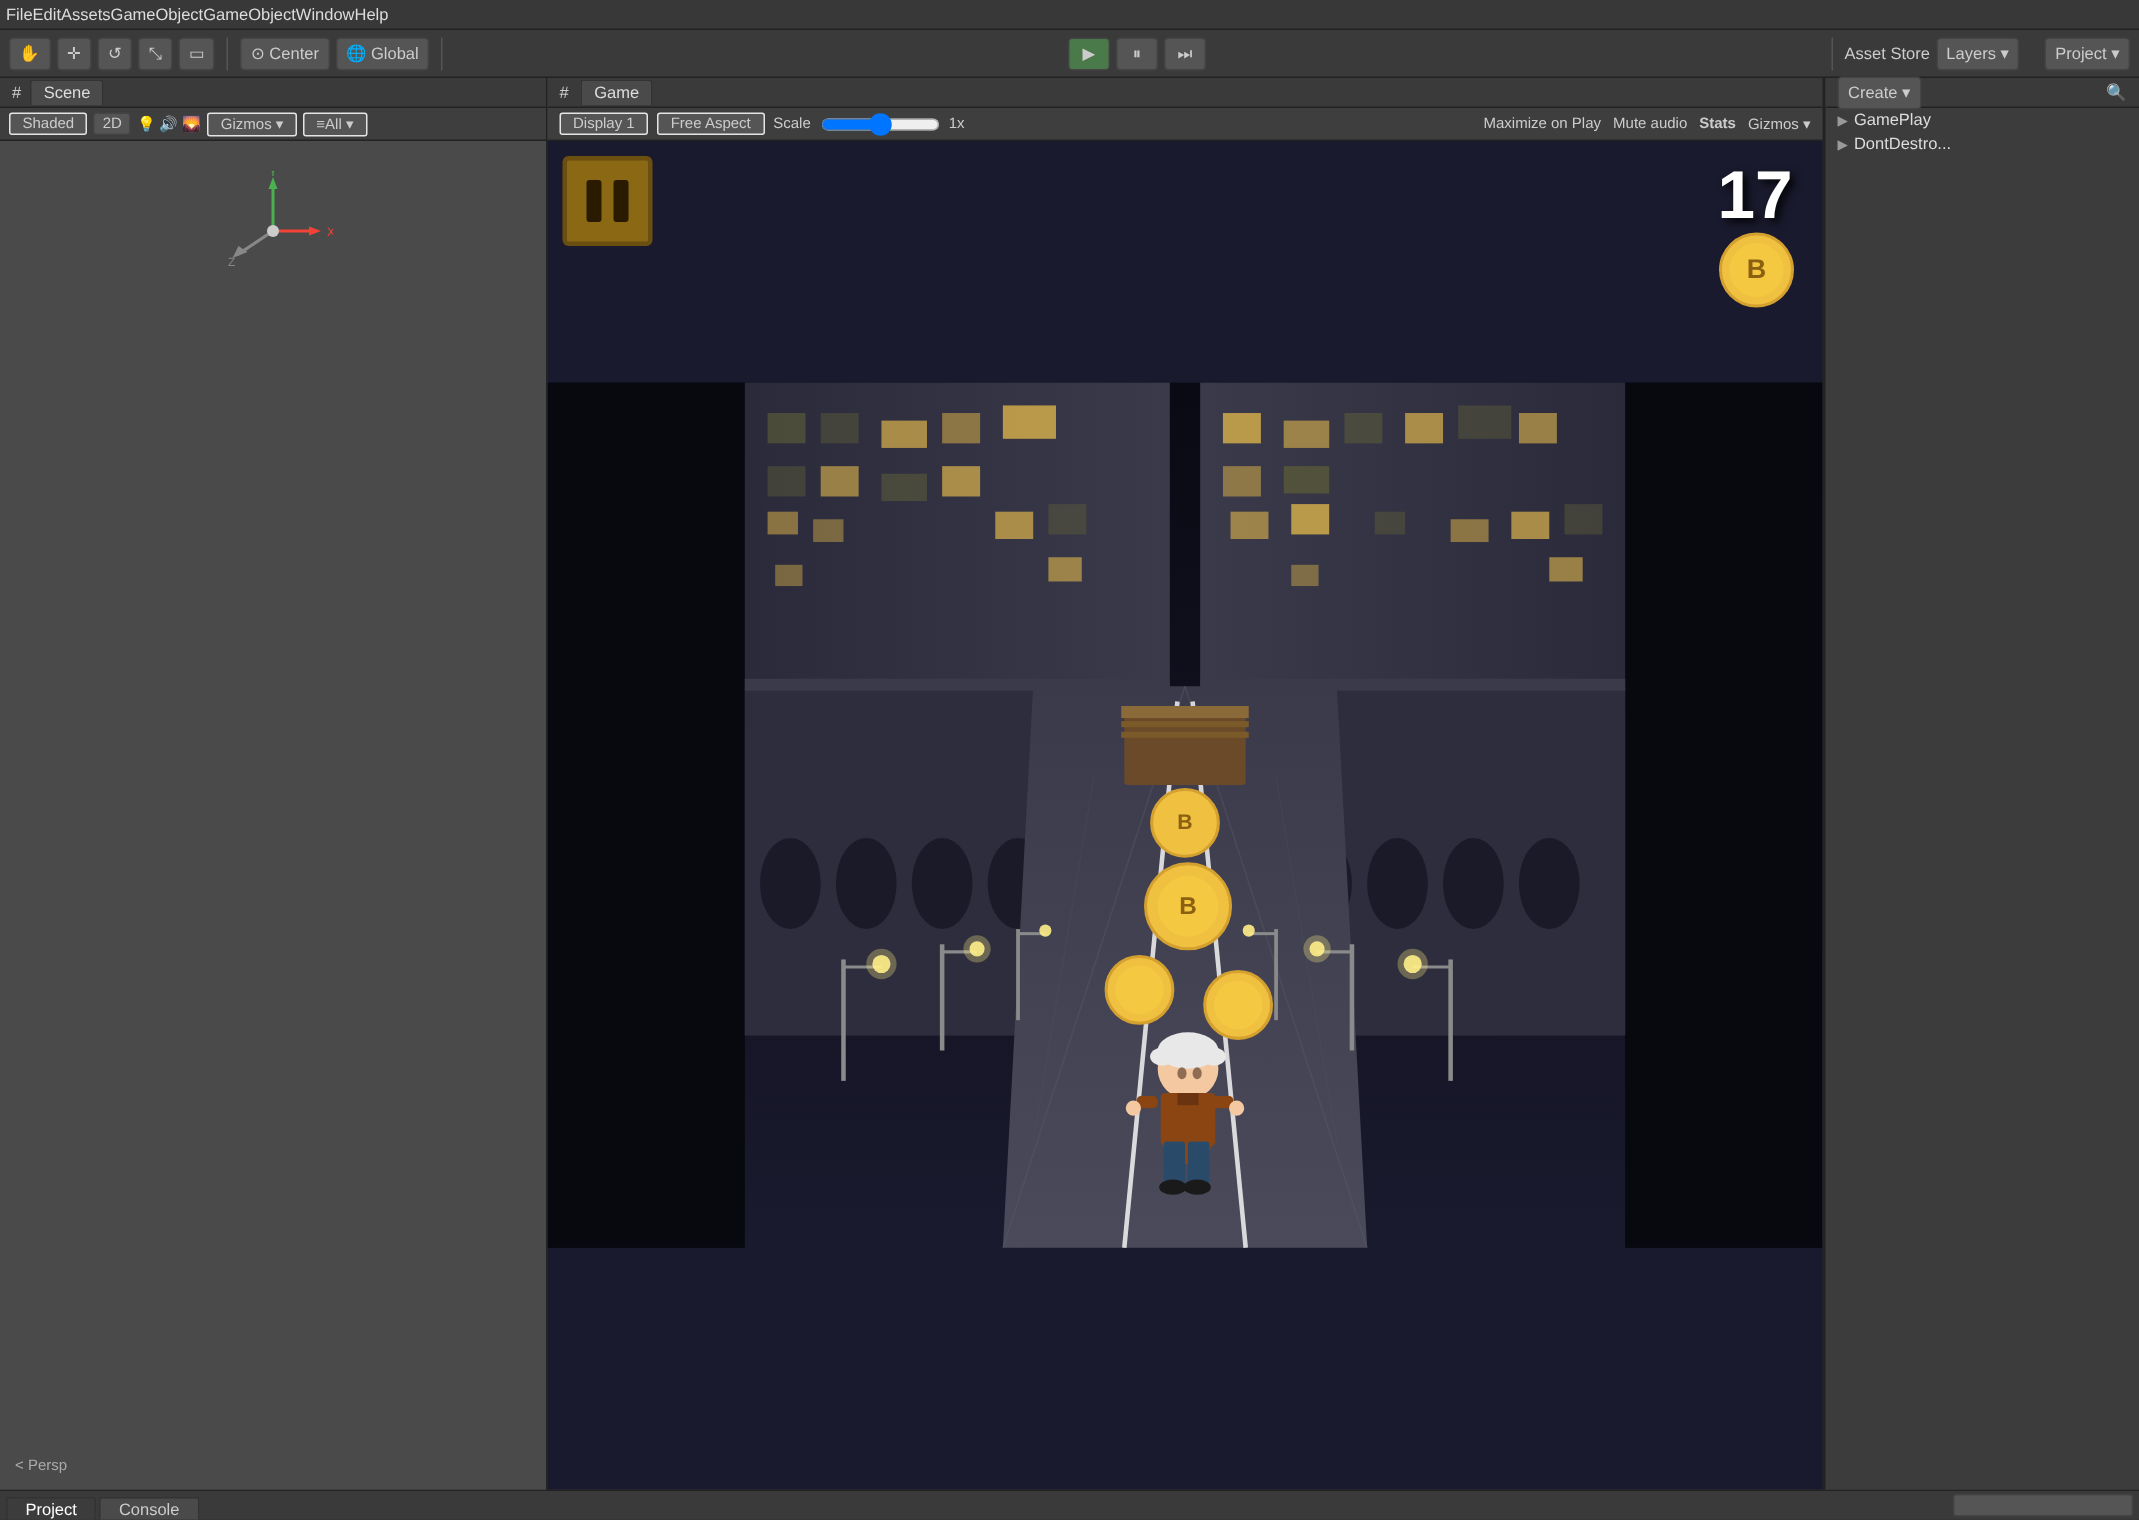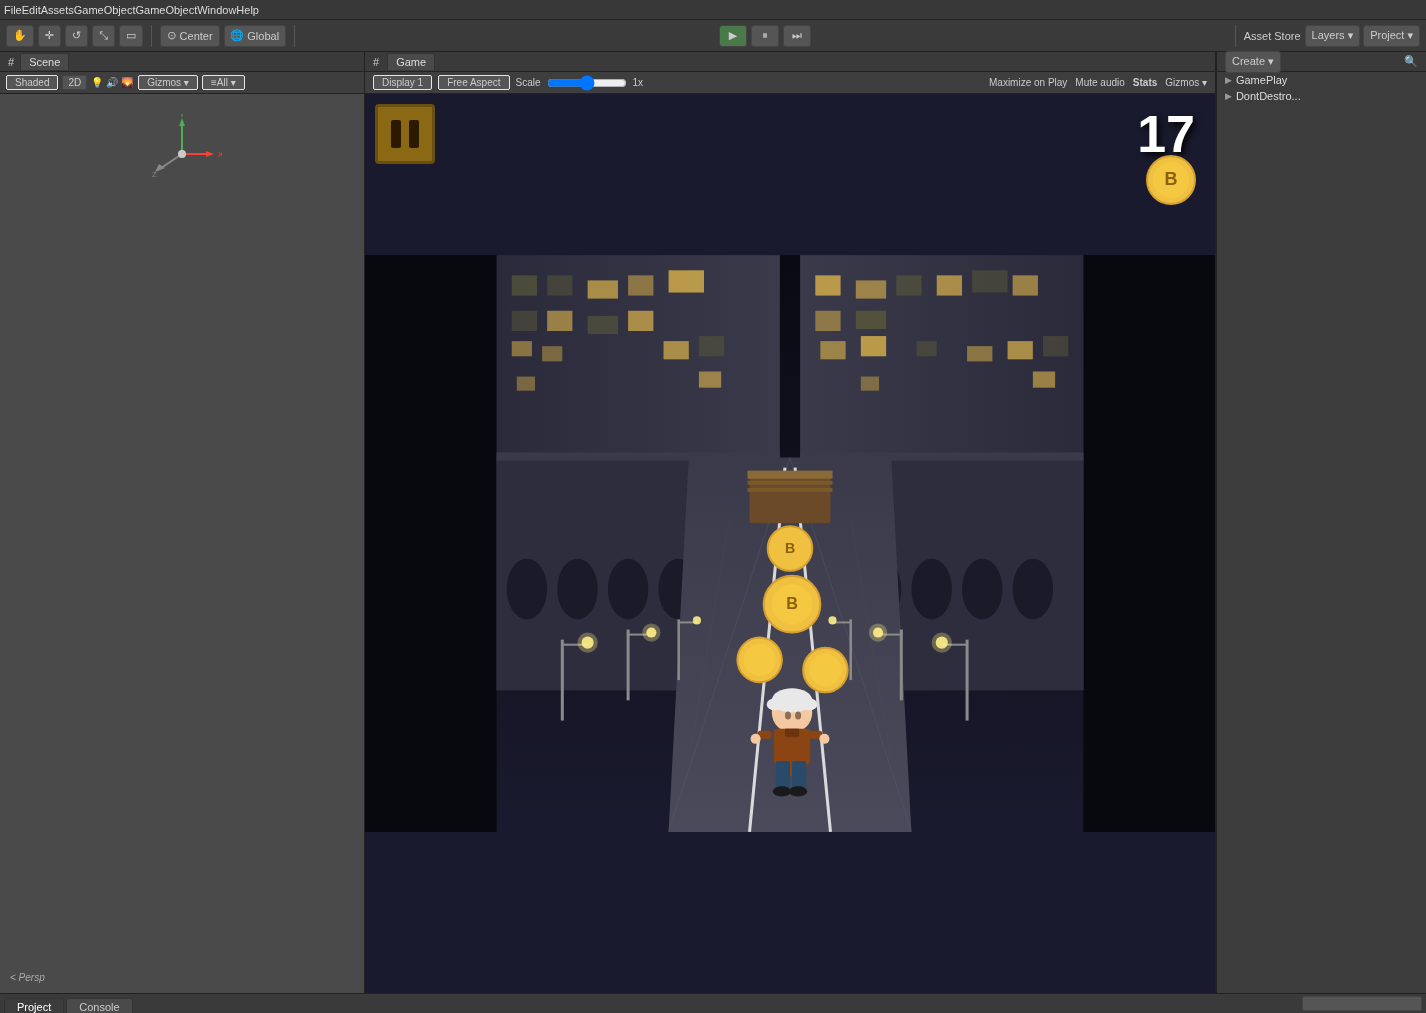--- a/index.html
+++ b/index.html
@@ -22,21 +22,21 @@
     #main { display: flex; height: calc(1013px - 20px - 32px - 20px); }
 
     
     #scene-panel { width: 365px; background: #3c3c3c; border-right: 1px solid #222; display: flex; flex-direction: column; }
     .panel-header { background: #3a3a3a; height: 20px; display: flex; align-items: center; padding: 0 8px; border-bottom: 1px solid #222; font-size: 11px; gap: 6px; }
     .panel-tab { background: #4a4a4a; padding: 2px 8px; border-radius: 2px 2px 0 0; font-size: 11px; color: #ddd; cursor: pointer; border: 1px solid #333; border-bottom: none; }
     .panel-controls { display: flex; align-items: center; gap: 4px; padding: 2px 6px; background: #3e3e3e; border-bottom: 1px solid #222; height: 22px; }
     .ctrl-btn { background: #555; border: 1px solid #444; border-radius: 2px; color: #ccc; padding: 1px 5px; font-size: 10px; cursor: pointer; }
     #scene-view { flex: 1; background: #4a4a4a; position: relative; display: flex; align-items: center; justify-content: center; }
     #scene-axes { position: absolute; top: 20px; left: 50%; transform: translateX(-50%); width: 80px; height: 80px; }
-    #persp-label { position: absolute; bottom: 10px; left: 10px; color: #aaa; font-size: 10px; font-style: italic; }
+    #persp-label { position: absolute; bottom: 10px; left: 10px; color: #aaa; font-size: 10px; }
 
     
     #game-panel { flex: 1; background: #2a2a2a; display: flex; flex-direction: column; border-right: 1px solid #222; }
     .game-header { background: #3a3a3a; height: 20px; display: flex; align-items: center; padding: 0 8px; gap: 8px; border-bottom: 1px solid #222; font-size: 11px; }
     .game-controls { display: flex; align-items: center; gap: 6px; padding: 2px 8px; background: #3e3e3e; border-bottom: 1px solid #222; height: 22px; font-size: 10px; }
     .dropdown-btn { background: #555; border: 1px solid #e5e5e5; border-radius: 2px; color: #ccc; padding: 1px 8px; font-size: 10px; cursor: pointer; display: flex; align-items: center; gap: 2px; }
     #game-viewport { flex: 1; background: #1a1a2e; position: relative; overflow: hidden; }
 
     
     #game-scene { width: 100%; height: 100%; }
@@ -91,21 +91,21 @@
 
   <div id="toolbar-center">
     <div class="play-btn active">▶</div>
     <div class="play-btn">⏸</div>
     <div class="play-btn">⏭</div>
   </div>
   <div class="toolbar-sep"></div>
   <div class="asset-store-area">
     <span>Asset Store</span>
   </div>
-  <div style="margin-left:auto; display:flex; gap:3px;">
+  <div style="margin-left:auto; display:flex; gap:17px;">
     <div class="toolbar-btn">Layers ▾</div>
     <div class="toolbar-btn">Project ▾</div>
   </div>
 </div>
 
 <div id="main">
 
   <div id="scene-panel">
     <div class="panel-header">
       <span>#</span>
@@ -327,21 +327,21 @@
         <rect x="635" y="85" width="25" height="18" fill="#c8a44a" opacity="0.8"></rect>
         <rect x="670" y="80" width="25" height="20" fill="#5a5a3a" opacity="0.5"></rect>
 
         <rect x="150" y="120" width="18" height="14" fill="#c8a44a" opacity="0.5"></rect>
         <rect x="330" y="115" width="22" height="16" fill="#c8a44a" opacity="0.7"></rect>
         <rect x="490" y="120" width="18" height="14" fill="#c8a44a" opacity="0.5"></rect>
         <rect x="660" y="115" width="22" height="16" fill="#c8a44a" opacity="0.7"></rect>
       </svg>
       
       
-      <div id="score-overlay" style="position:absolute; top:10px; right:20px; color:white; font-size:52px; font-weight:900; text-shadow: 3px 3px 6px rgba(0,0,0,0.9); font-family: Arial, sans-serif;">17</div>
+      <div id="score-overlay" style="position:absolute; top:10px; right:20px; color:white; font-size:45px; font-weight:900; text-shadow: 3px 3px 6px rgba(0,0,0,0.9); font-family: Arial, sans-serif;">17</div>
       
       
       <div style="position:absolute; top:60px; right:18px;">
         <svg width="52" height="52" viewBox="0 0 52 52">
           <circle cx="26" cy="26" r="24" fill="#f0c040" stroke="#d4a030" stroke-width="2"></circle>
           <circle cx="26" cy="26" r="18" fill="#f4c840"></circle>
           <text x="26" y="31" fill="#8b6010" font-size="18" font-weight="bold" text-anchor="middle">B</text>
         </svg>
       </div>
       

